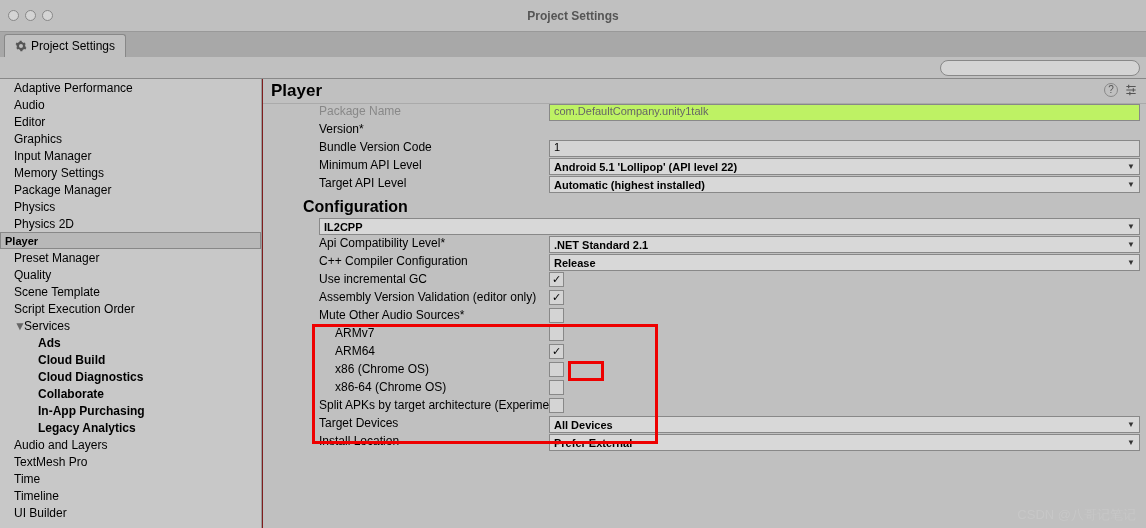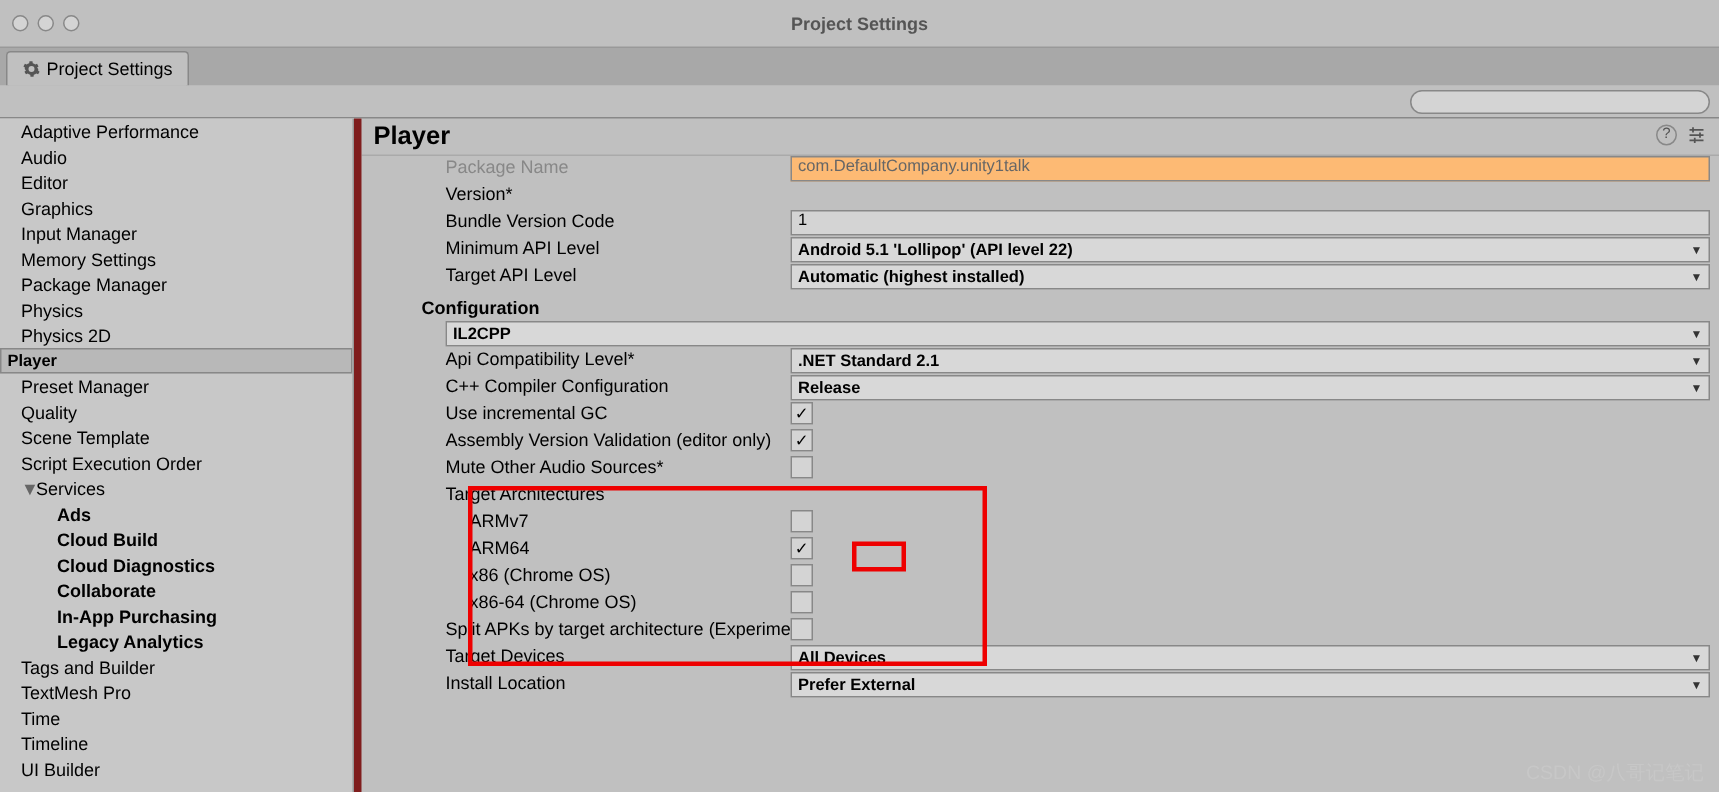--- a/index.html
+++ b/index.html
@@ -11,21 +11,21 @@
   .win-title { text-align: center; line-height: 32px; font-weight: bold; color: #555; }
 
   .tabbar { height: 25px; background: #a8a8a8; display: flex; align-items: flex-end; }
   .tab { background: #c0c0c0; border: 1px solid #888; border-bottom: none; padding: 4px 10px; display: flex; align-items: center; gap: 4px; border-radius: 3px 3px 0 0; margin-left: 4px; }
   .gear { width: 12px; height: 12px; }
 
   .searchbar { height: 22px; background: #c0c0c0; border-bottom: 1px solid #888; display: flex; justify-content: flex-end; align-items: center; padding-right: 6px; }
   .search { width: 200px; height: 16px; border: 1px solid #888; border-radius: 8px; background: #d4d4d4; padding: 0 6px 0 18px; font-size: 11px; position: relative; }
 
   .body { display: flex; height: 449px; }
-  .sidebar { width: 241px; background: #c8c8c8; border-right: 5px solid #7f1d1d; overflow: hidden; position: relative; }
+  .sidebar { width: 263px; background: #c8c8c8; border-right: 1px solid #7f1d1d; overflow: hidden; position: relative; }
   .sidebar-scroll { border-right: 1px solid #999; height: 100%; overflow-y: auto; }
   .sb-item { padding: 1.5px 4px 1.5px 14px; cursor: default; white-space: nowrap; }
   .sb-item.sel { background: #b8b8b8; }
   .sb-item.lvl2 { padding-left: 38px; font-weight: bold; }
   .sb-caret { color: #666; margin-right: 2px; display: inline-block; width: 8px; }
   .sb-drag { position: absolute; right: -3px; top: 0; bottom: 0; width: 6px; cursor: col-resize; }
 
   .main { flex: 1; display: flex; flex-direction: column; }
   .main-header { padding: 2px 8px; display: flex; align-items: center; justify-content: space-between; border-bottom: 1px solid #aaa; }
   .main-header h2 { font-size: 17px; font-weight: bold; }
@@ -35,23 +35,23 @@
   .props { padding: 0 6px 0 40px; overflow: hidden; }
   .row { display: flex; align-items: flex-start; height: 18px; }
   .row.sub { padding-left: 16px; }
   .row.sub2 { padding-left: 32px; }
   .lbl { width: 230px; flex-shrink: 0; font-size: 12px; white-space: nowrap; overflow: hidden; }
   .lbl.cut { width: 270px; }
   .ctrl { flex: 1; }
   .inp, .sel { width: 100%; height: 17px; border: 1px solid #888; background: #d4d4d4; font-size: 11px; padding: 0 4px; }
   .sel { background: #d8d8d8; display: flex; justify-content: space-between; align-items: center; padding-right: 4px; font-weight: bold; }
   .sel .arr { color: #333; font-size: 8px; }
-  .readonly { color: #666; background: #fdba74; }
+  .readonly { color: #666; background: #bef264; }
   .cb { width: 15px; height: 15px; border: 1px solid #888; background: #d4d4d4; display: inline-flex; align-items: center; justify-content: center; font-size: 11px; }
-  .section-lbl { font-weight: bold; font-size: 12px; padding: 4px 0 2px 0; }
+  .section-lbl { font-weight: bold; font-size: 16px; padding: 4px 0 2px 0; }
 
   .redbox { position: absolute; border: 3px solid #e00; pointer-events: none; z-index: 50; }
   .rb1 { left: 312px; top: 324px; width: 346px; height: 120px; }
   .rb2 { left: 568px; top: 361px; width: 36px; height: 20px; }
 
   .watermark { position: absolute; right: 10px; bottom: 4px; color: rgba(200,200,200,0.8); font-size: 13px; z-index: 100; }
 </style>
 </head>
 <body>
 
@@ -100,21 +100,21 @@
       <div class="sb-item"><span>Quality</span></div>
       <div class="sb-item"><span>Scene Template</span></div>
       <div class="sb-item"><span>Script Execution Order</span></div>
       <div class="sb-item"><span class="sb-caret">▼</span><span>Services</span></div>
       <div class="sb-item lvl2"><span>Ads</span></div>
       <div class="sb-item lvl2"><span>Cloud Build</span></div>
       <div class="sb-item lvl2"><span>Cloud Diagnostics</span></div>
       <div class="sb-item lvl2"><span>Collaborate</span></div>
       <div class="sb-item lvl2"><span>In-App Purchasing</span></div>
       <div class="sb-item lvl2"><span>Legacy Analytics</span></div>
-      <div class="sb-item"><span>Tags and Builder</span></div>
+      <div class="sb-item"><span>Audio and Layers</span></div>
       <div class="sb-item"><span>TextMesh Pro</span></div>
       <div class="sb-item"><span>Time</span></div>
       <div class="sb-item"><span>Timeline</span></div>
       <div class="sb-item"><span>UI Builder</span></div>
     </div>
     <div class="sb-drag"></div>
   </div>
 
   <div class="main">
     <div class="main-header">
@@ -196,23 +196,20 @@
       </div>
       <div class="row sub">
         <div class="lbl cut">Assembly Version Validation (editor only)</div>
         <div class="cb" style="margin-left:-40px;">✓</div>
       </div>
       <div class="row sub">
         <div class="lbl">Mute Other Audio Sources*</div>
         <div class="cb"></div>
       </div>
 
-      <div class="row sub">
-        <div class="lbl">Target Architectures</div>
-      </div>
       <div class="row sub2">
         <div class="lbl" style="width:214px;">ARMv7</div>
         <div class="cb"></div>
       </div>
       <div class="row sub2">
         <div class="lbl" style="width:214px;">ARM64</div>
         <div class="cb">✓</div>
       </div>
       <div class="row sub2">
         <div class="lbl" style="width:214px;">x86 (Chrome OS)</div>

